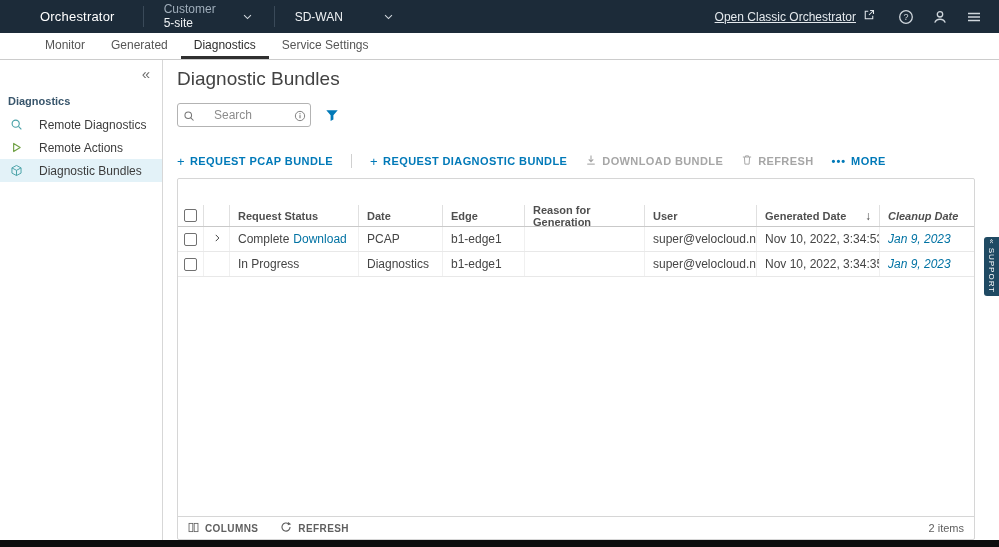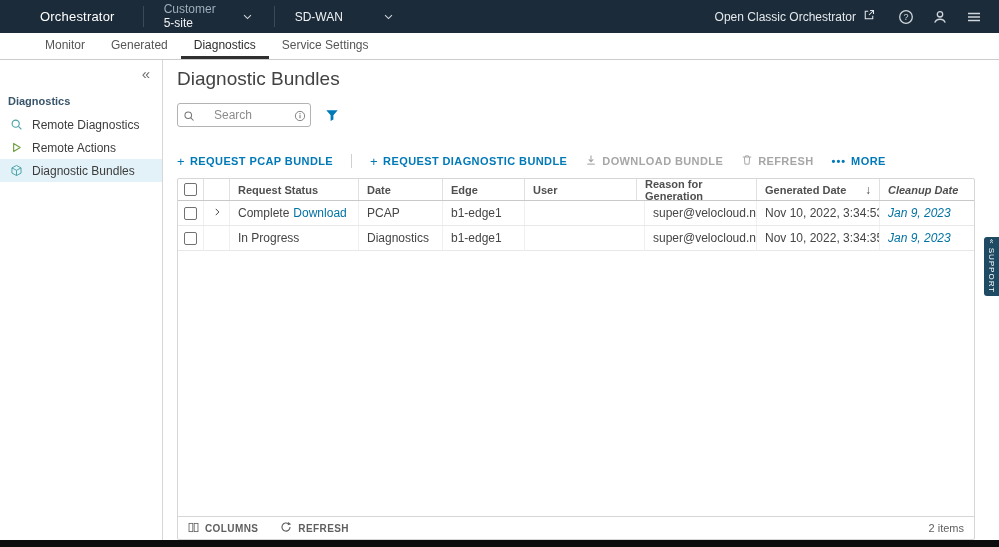--- a/index.html
+++ b/index.html
@@ -11,35 +11,35 @@
   .topbar { height:33px; background:#1c2b39; display:flex; align-items:stretch; color:#fff; }
   .brand { display:flex; align-items:center; padding:0 28px 0 40px; font-size:13px; color:#ffffff; letter-spacing:.2px; }
   .tb-divider { width:1px; background:#3a4a59; margin:6px 0; }
   .selector { display:flex; align-items:center; gap:26px; padding:0 14px 0 20px; cursor:pointer; min-width:130px; }
   .sel-text { display:flex; flex-direction:column; justify-content:center; line-height:1.15; }
   .sel-label { font-size:12px; color:#9fadba; }
   .sel-value { font-size:12px; color:#f0f3f5; }
   .selector.product { min-width:118px; gap:40px; }
   .chev { color:#cfd6dc; display:flex; align-items:center; }
   .tb-spacer { flex:1; }
-  .classic-link { display:flex; align-items:center; gap:7px; font-size:12px; color:#e3e8ec; padding:0 14px; cursor:pointer; }
+  .classic-link { display:flex; align-items:center; gap:7px; font-size:12px; color:#e3e8ec; padding:0 14px; cursor:pointer;text-decoration:underline; }
   .tb-icon { display:flex; align-items:center; justify-content:center; width:34px; color:#cfd6dc; cursor:pointer; }
 
   
   .tabbar { height:27px; display:flex; align-items:stretch; padding-left:32px; border-bottom:1px solid #cccccc; background:#fff; }
   .tab { display:flex; align-items:center; padding:0 13px; font-size:12px; color:#565656; cursor:pointer; border-bottom:3px solid transparent; }
   .tab.active { color:#2e2e2e; border-bottom-color:#303030; }
 
   
   .bodywrap { display:flex; height:480px; }
   .sidebar { width:163px; border-right:1px solid #d7d7d7; background:#fff; display:flex; flex-direction:column; }
   .collapse-row { display:flex; justify-content:flex-end; padding:6px 12px 2px 0; }
   .collapse-btn { color:#6e6e6e; font-size:15px; cursor:pointer; line-height:1; }
   .side-group-label { font-size:11px; font-weight:700; color:#38556b; padding:12px 8px 6px 8px; }
-  .side-item { display:flex; align-items:center; gap:8px; height:23px; padding-left:10px; font-size:12px; color:#3c3c3c; cursor:pointer; }
+  .side-item { display:flex; align-items:center; gap:15px; height:23px; padding-left:10px; font-size:12px; color:#3c3c3c; cursor:pointer; }
   .side-item.active { background:#e3f2f8; }
   .side-icon { display:flex; align-items:center; width:14px; }
 
   
   .main { flex:1; display:flex; flex-direction:column; padding:0 24px 0 14px; background:#fff; }
   .page-title { margin-top:8px; font-size:19px; font-weight:400; color:#424242; height:24px; }
   .search-row { margin-top:10px; display:flex; align-items:center; height:26px; }
   .search-box { position:relative; width:134px; height:24px; }
   .search-box input { width:100%; height:100%; border:1px solid #b3b3b3; border-radius:3px; padding:0 20px 0 36px; font-size:12px; color:#333; font-family:"Liberation Sans",sans-serif; outline:none; }
   .search-box input::placeholder { color:#8c8c8c; }
@@ -49,21 +49,21 @@
 
   .toolbar { margin-top:24px; display:flex; align-items:center; height:18px; gap:18px; }
   .tb-btn { display:flex; align-items:center; gap:5px; font-size:11px; font-weight:700; letter-spacing:.4px; color:#0079b8; cursor:pointer; white-space:nowrap; }
   .tb-btn .plus { font-size:13px; font-weight:400; }
   .tb-btn.disabled { color:#a6a6a6; cursor:default; }
   .tb-sep { width:1px; height:14px; background:#d0d0d0; }
   .more-dots { letter-spacing:1px; font-weight:700; }
 
   
   .datagrid { margin-top:8px; flex:1; display:flex; flex-direction:column; border:1px solid #d6d6d6; border-radius:2px; min-height:0; }
-  .dg-header { display:flex; height:22px; border-bottom:1px solid #c9c9c9; align-items:stretch; }
+  .dg-header { display:flex; height:22px; border-bottom:1px solid #c9c9c9; align-items:stretch;margin-top:26px; }
   .dg-header .cell { display:flex; align-items:center; font-size:11px; font-weight:700; color:#4f4f4f; padding:0 8px; border-right:1px solid #e0e0e0; }
   .dg-header .cell:last-child { border-right:none; }
   .dg-row { display:flex; height:25px; border-bottom:1px solid #e8e8e8; align-items:stretch; }
   .dg-row .cell { display:flex; align-items:center; font-size:12px; color:#454545; padding:0 8px; border-right:1px solid #f0f0f0; gap:4px; overflow:hidden; white-space:nowrap; }
   .dg-row .cell:last-child { border-right:none; }
   .col-check { width:26px; justify-content:center; padding:0 !important; }
   .col-exp { width:26px; justify-content:center; padding:0 !important; color:#6e6e6e; }
   .col-status { width:129px; }
   .col-type { width:84px; }
   .col-edge { width:82px; }
@@ -265,25 +265,25 @@
           <div class="cell col-exp"></div>
           <div class="cell col-status">
               <span>Request Status</span>
             </div>
           <div class="cell col-type">
               <span>Date</span>
             </div>
           <div class="cell col-edge">
               <span>Edge</span>
             </div>
+          <div class="cell col-reason">
+              <span>Reason for Generation</span>
+            </div>
           <div class="cell col-user">
               <span>User</span>
-            </div>
-          <div class="cell col-reason">
-              <span>Reason for Generation</span>
             </div>
           <div class="cell col-gen">
             <span>Generated Date</span>
             <span class="sort-arrow">↓</span>
           </div>
           <div class="cell col-clean">
               <span>Cleanup Date</span>
             </div>
         </div>
 

